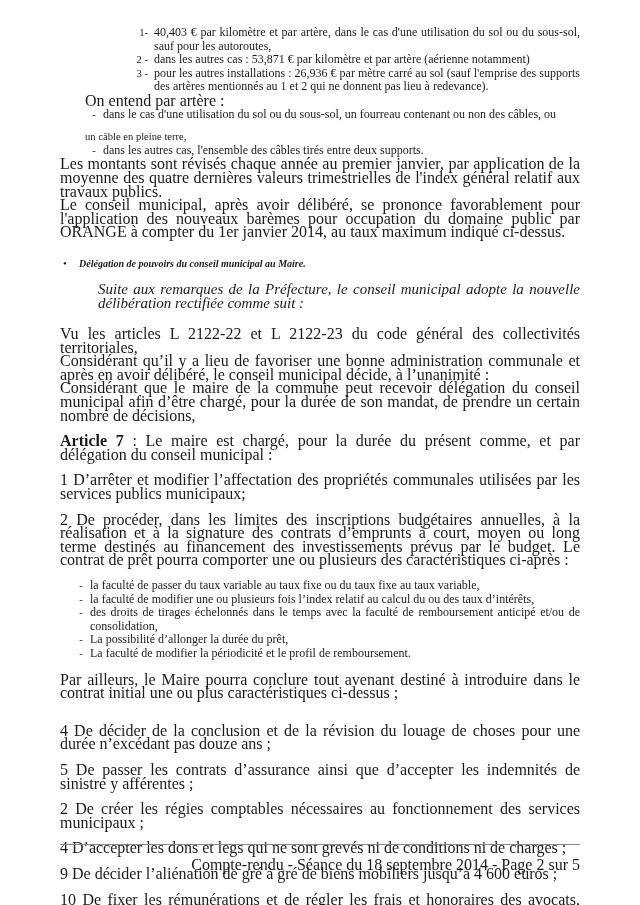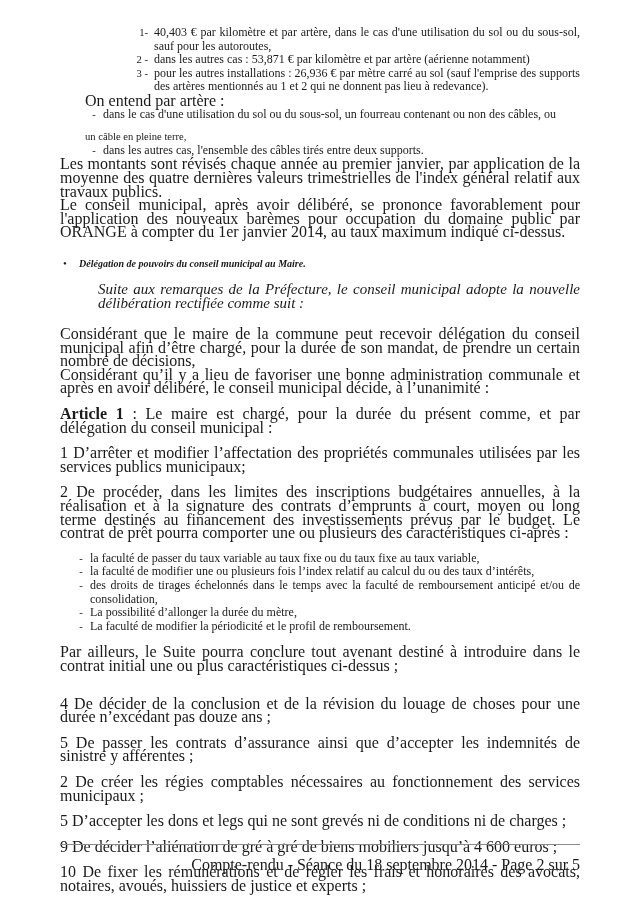--- a/index.html
+++ b/index.html
@@ -187,26 +187,27 @@
       <span class="dot">•</span>
       <span class="txt">Délégation de pouvoirs du conseil municipal au Maire.</span>
     </div>
 
     <div class="gap-md"></div>
 
     <p class="intro-italic">Suite aux remarques de la Préfecture, le conseil municipal adopte la nouvelle délibération rectifiée comme suit :</p>
 
     <div class="gap-lg"></div>
 
+    <p class="blk">Vu les articles L 2122-22 et L 2122-23 du code général des collectivités territoriales,</p>
+    <p class="blk">Considérant qu’il y a lieu de favoriser une bonne administration communale et après en avoir délibéré, le conseil municipal décide, à l’unanimité :</p>
     <p class="blk">Considérant que le maire de la commune peut recevoir délégation du conseil municipal afin d’être chargé, pour la durée de son mandat, de prendre un certain nombre de décisions,</p>
-    <p class="blk">Considérant qu’il y a lieu de favoriser une bonne administration communale et après en avoir délibéré, le conseil municipal décide, à l’unanimité :</p>
-
-    <div class="gap-md"></div>
-
-    <p class="blk"><span class="article-lead">Article 1</span><span> : Le maire est chargé, pour la durée du présent comme, et par délégation du conseil municipal :</span></p>
+
+    <div class="gap-md"></div>
+
+    <p class="blk"><span class="article-lead">Article 7</span><span> : Le maire est chargé, pour la durée du présent comme, et par délégation du conseil municipal :</span></p>
 
     <div class="gap-md"></div>
 
     <p class="blk">1 D’arrêter et modifier l’affectation des propriétés communales utilisées par les services publics municipaux;</p>
 
     <div class="gap-md"></div>
 
     <p class="blk">2 De procéder, dans les limites des inscriptions budgétaires annuelles, à la réalisation et à la signature des contrats d’emprunts à court, moyen ou long terme destinés au financement des investissements prévus par le budget. Le contrat de prêt pourra comporter une ou plusieurs des caractéristiques ci-après :</p>
 
     <div class="gap-md"></div>
@@ -219,50 +220,50 @@
       <li>
         <span class="dash">-</span>
         <span class="body">la faculté de modifier une ou plusieurs fois l’index relatif au calcul du ou des taux d’intérêts,</span>
       </li>
       <li>
         <span class="dash">-</span>
         <span class="body">des droits de tirages échelonnés dans le temps avec la faculté de remboursement anticipé et/ou de consolidation,</span>
       </li>
       <li>
         <span class="dash">-</span>
-        <span class="body">La possibilité d’allonger la durée du mètre,</span>
+        <span class="body">La possibilité d’allonger la durée du prêt,</span>
       </li>
       <li>
         <span class="dash">-</span>
         <span class="body">La faculté de modifier la périodicité et le profil de remboursement.</span>
       </li>
     </ul>
 
     <div class="gap-md"></div>
 
-    <p class="blk">Par ailleurs, le Suite pourra conclure tout avenant destiné à introduire dans le contrat initial une ou plus caractéristiques ci-dessus ;</p>
+    <p class="blk">Par ailleurs, le Maire pourra conclure tout avenant destiné à introduire dans le contrat initial une ou plus caractéristiques ci-dessus ;</p>
 
     <div class="gap-md"></div>
 
 
     <div class="gap-md"></div>
 
     <p class="blk">4 De décider de la conclusion et de la révision du louage de choses pour une durée n’excédant pas douze ans ;</p>
 
     <div class="gap-md"></div>
 
     <p class="blk">5 De passer les contrats d’assurance ainsi que d’accepter les indemnités de sinistre y afférentes ;</p>
 
     <div class="gap-md"></div>
 
     <p class="blk">2 De créer les régies comptables nécessaires au fonctionnement des services municipaux ;</p>
 
     <div class="gap-md"></div>
 
-    <p class="blk">5 D’accepter les dons et legs qui ne sont grevés ni de conditions ni de charges ;</p>
+    <p class="blk">4 D’accepter les dons et legs qui ne sont grevés ni de conditions ni de charges ;</p>
 
     <div class="gap-md"></div>
 
     <p class="blk">9 De décider l’aliénation de gré à gré de biens mobiliers jusqu’à 4 600 euros ;</p>
 
     <div class="gap-md"></div>
 
     <p class="blk">10 De fixer les rémunérations et de régler les frais et honoraires des avocats, notaires, avoués, huissiers de justice et experts ;</p>
 
   </div>

